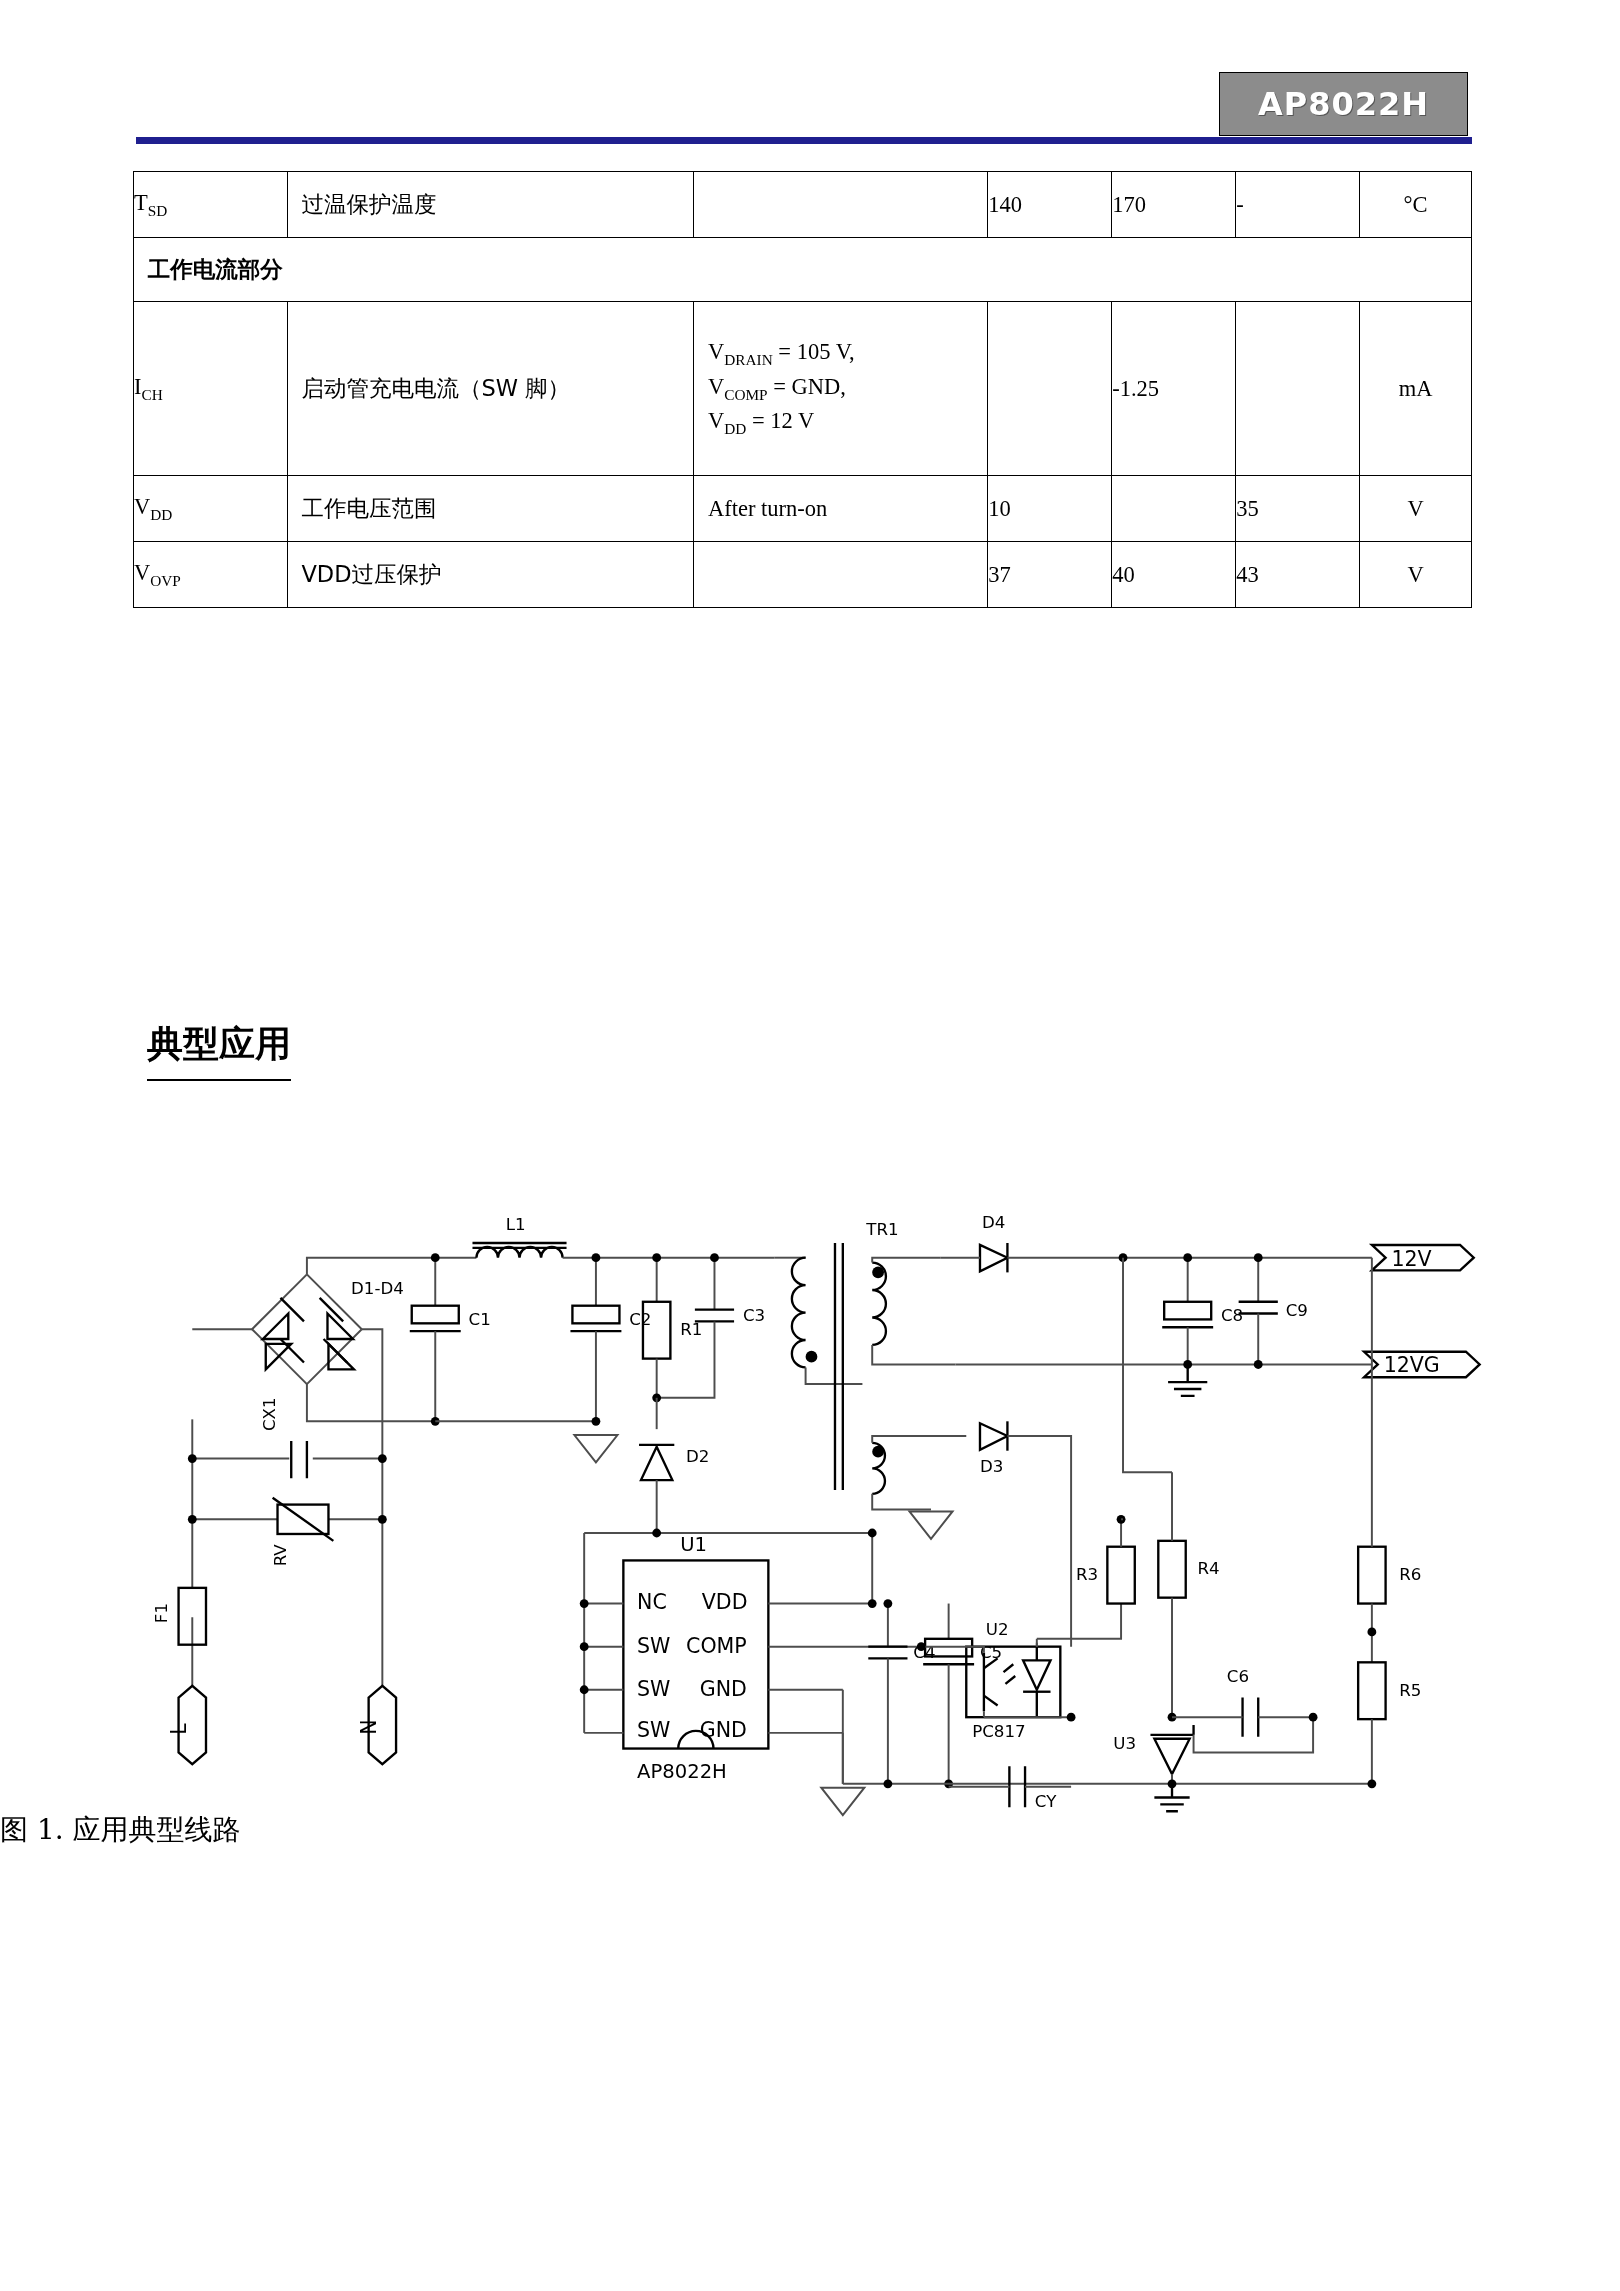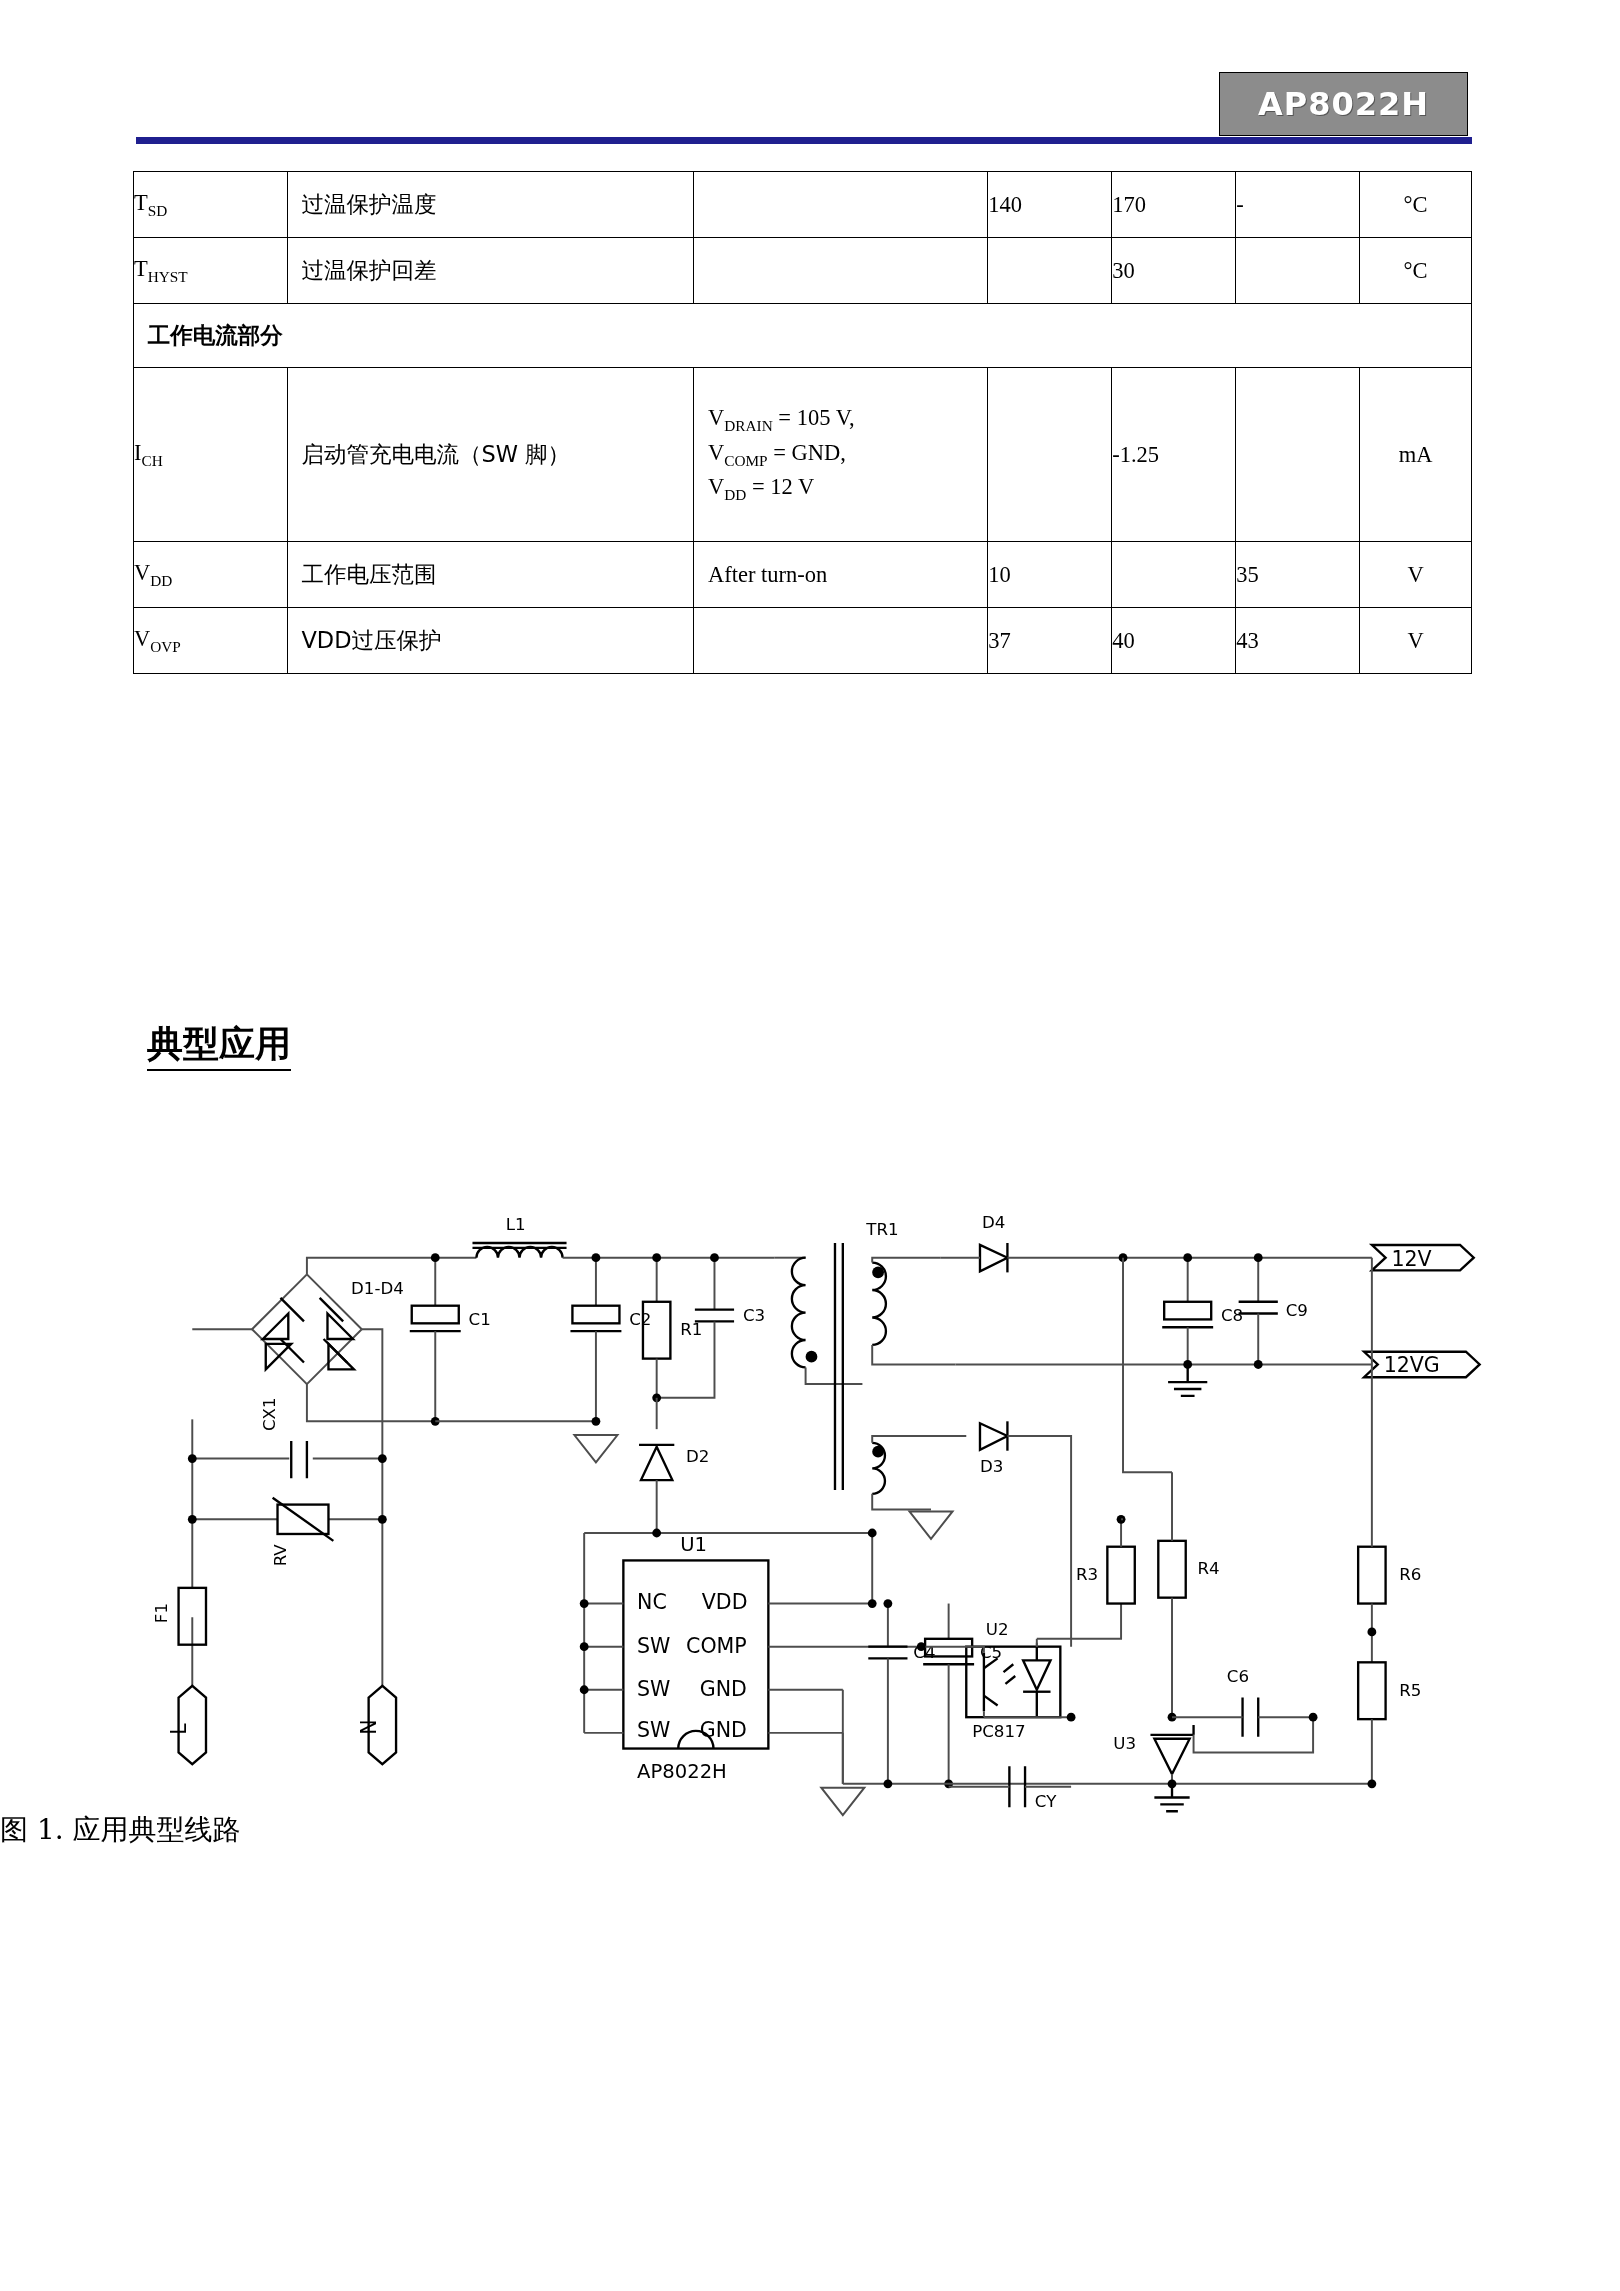--- a/index.html
+++ b/index.html
@@ -33,21 +33,21 @@
   .cn{font-family:"DejaVu Sans", sans-serif;font-size:21.6px;}
   sub{font-size:0.68em;}
   .cond-line{line-height:1.05;margin:6.9px 0;}
   .tall3{height:173px;}
   .tall2{height:122px;}
   .r1{height:65px;}
 
   
   #typ-app{position:absolute;left:147px;top:1025px;
            font-family:"DejaVu Sans", sans-serif;font-weight:bold;font-size:36px;
-           border-bottom:2.9px solid #000;padding-bottom:6px;line-height:1.05;}
+           border-bottom:2.9px solid #000;padding-bottom:16px;line-height:1.05;}
 
   
   #schem{position:absolute;left:0px;top:1098px;width:1620px;height:725px;}
   #schem svg{display:block;}
   .w{stroke:#4d4d4d;stroke-width:2;fill:none;}
   .wb{stroke:#000;stroke-width:2.4;fill:none;}
   .dot{fill:#000;}
   .lbl{font-family:"DejaVu Sans", sans-serif;font-size:17px;fill:#000;}
   .pin{font-family:"DejaVu Sans", sans-serif;font-size:21px;fill:#000;}
   .icname{font-family:"DejaVu Sans", sans-serif;font-size:20px;fill:#000;}
@@ -71,31 +71,20 @@
 
     <tr>
       <td class="c-sym r1">
         <span>T</span><sub>SD</sub>
       </td>
       <td class="c-desc cn">过温保护温度</td>
       <td class="c-cond"></td>
       <td class="c-num">140</td>
       <td class="c-num">170</td>
       <td class="c-num">-</td>
-      <td class="c-unit">°C</td>
-    </tr>
-    <tr>
-      <td class="c-sym r1">
-        <span>T</span><sub>HYST</sub>
-      </td>
-      <td class="c-desc cn">过温保护回差</td>
-      <td class="c-cond"></td>
-      <td class="c-num"></td>
-      <td class="c-num">30</td>
-      <td class="c-num"></td>
       <td class="c-unit">°C</td>
     </tr>
 
     <tr>
       <td class="sec-head" colspan="7">工作电流部分</td>
     </tr>
 
     <tr>
       <td class="c-sym tall3">
         <span>I</span><sub>CH</sub>

